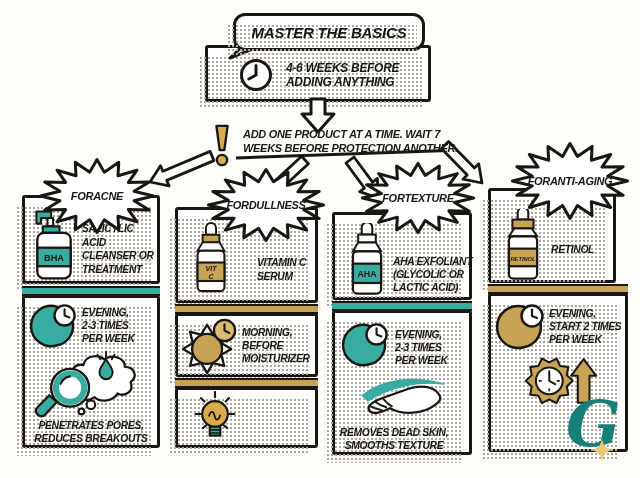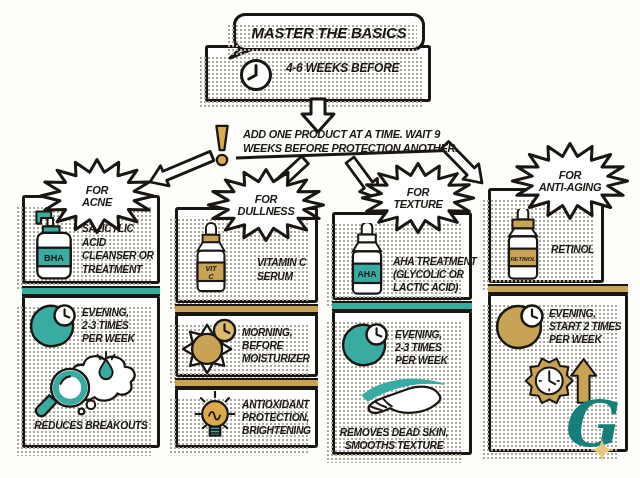--- a/index.html
+++ b/index.html
@@ -12,21 +12,21 @@
   .bar { position:absolute; height:6px; border-top:2.2px solid #1A1713; border-bottom:2.2px solid #1A1713;
          z-index:1; }
   .t { font-weight:bold; font-style:italic; letter-spacing:-0.2px; }
   .lines { position:absolute; font-weight:bold; font-style:italic; letter-spacing:-0.3px;
            font-size:10.3px; line-height:13px; white-space:nowrap; }
   .ctr { text-align:center; white-space:normal; }
   .overlay { position:absolute; inset:0; z-index:2; pointer-events:none; }
   .icon { position:absolute; }
   .burst { position:absolute; z-index:3; }
   .burst svg { position:absolute; inset:0; width:100%; height:100%; overflow:visible; }
-  .burst .btxt { position:absolute; inset:0; display:flex; flex-direction:column; align-items:center;
+  .burst .btxt { position:absolute; inset:0; display:flex; flex-direction:row; align-items:center;
                  justify-content:center; text-align:center; font-size:11px; line-height:12.5px;
                  font-weight:bold; font-style:italic; letter-spacing:-0.3px; }
   .bubble { position:absolute; left:233px; top:13px; width:192px; height:38px; background:#fff;
             border:3.4px solid #1A1713; border-radius:12px; box-sizing:border-box; z-index:4;
             display:flex; align-items:center; justify-content:center; font-size:15px; }
   .svgt { font-family:"Liberation Sans",sans-serif; font-weight:bold; }
   .glogo { position:absolute; left:566px; top:392px; z-index:5; font-family:"DejaVu Serif",serif;
            font-style:italic; font-weight:bold; font-size:64px; color:#157F78; line-height:1; }
   .spark { position:absolute; left:590px; top:438px; z-index:6; }
 </style>
@@ -45,20 +45,21 @@
     <span>MASTER THE BASICS</span>
   </div>
 
   <div class="box sh" style="left:205px; top:45px; width:226px; height:57px;">
     <svg class="icon" style="left:30px; top:9px;" width="36" height="36" viewBox="0 0 36 36">
       <circle cx="18" cy="18" r="14.5" fill="#fff" stroke="#1A1713" stroke-width="3"></circle>
       <path d="M18,18 L18,8.5 M18,18 L10.8,22" stroke="#1A1713" stroke-width="3" stroke-linecap="round" fill="none"></path>
     </svg>
     <div class="lines" style="left:78px; top:12.5px; font-size:12px; line-height:14.5px;">
       <div>4-6 WEEKS BEFORE</div>
+      <div>ADDING ANYTHING</div>
     </div>
   </div>
 
   <svg class="overlay" viewBox="0 0 640 478">
 
     <path d="M311,99 L311,114 L302,114 L318,132 L334,114 L325,114 L325,99 Z" fill="#fff" stroke="#1A1713" stroke-width="3" stroke-linejoin="round"></path>
 
     <path d="M236,158 L448,150.5" stroke="#1A1713" stroke-width="3" fill="none"></path>
 
     <path d="M210.1,151.4 L162.9,171.2 L160.5,165.7 L150,182 L169.1,185.9 L166.7,180.4 L213.9,160.6 Z" fill="#fff" stroke="#1A1713" stroke-width="2.8" stroke-linejoin="round"></path>
@@ -70,21 +71,21 @@
     <path d="M441.4,148.5 L467.2,175 L462.9,179.2 L482,183 L478.7,163.8 L474.4,168 L448.6,141.5 Z" fill="#fff" stroke="#1A1713" stroke-width="2.8" stroke-linejoin="round"></path>
 
     <path d="M244,45 L263,45 L230,58 Z" fill="#fff" stroke="#1A1713" stroke-width="3" stroke-linejoin="round"></path>
   </svg>
 
   <svg class="icon" style="left:208px; top:123px; z-index:3;" width="28" height="45" viewBox="0 0 30 48">
     <path d="M9,3 L21,3 L17.5,29 L12.5,29 Z" fill="#D9AB4C" stroke="#1A1713" stroke-width="2.5" stroke-linejoin="round"></path>
     <circle cx="15" cy="39.5" r="5.5" fill="#D9AB4C" stroke="#1A1713" stroke-width="2.5"></circle>
   </svg>
   <div class="lines" style="left:243px; top:127px; font-size:11px; line-height:14px; z-index:3;">
-    <div>ADD ONE PRODUCT AT A TIME. WAIT 9</div>
+    <div>ADD ONE PRODUCT AT A TIME. WAIT 7</div>
     <div>WEEKS BEFORE PROTECTION ANOTHER.</div>
   </div>
 
   <div class="burst" style="left:38px; top:158px; width:118px; height:76px;">
     <svg viewBox="0 0 100 100" preserveAspectRatio="none">
         <use href="#burstShape"></use>
       </svg>
     <div class="btxt">
         <span>FOR</span>
         <span>ACNE</span>
@@ -151,20 +152,21 @@
       <path d="M74,4 L74,10 M65,7 L68,12 M83,7 L80,12" stroke="#1A1713" stroke-width="2" stroke-linecap="round"></path>
       <path d="M74,12 C77,17 81,21 81,26 A7,7 0 1 1 67,26 C67,21 71,17 74,12 Z" fill="#39ACA1" stroke="#1A1713" stroke-width="2"></path>
       <circle cx="58" cy="60" r="4.5" fill="#fff" stroke="#1A1713" stroke-width="2.2"></circle>
       <circle cx="48" cy="67" r="3" fill="#fff" stroke="#1A1713" stroke-width="2.2"></circle>
       <path d="M22,57 L10,70 Q6,74.2 1.8,70.4 Q-2.2,66.4 1.8,62.4 L14,50 Z" fill="#39ACA1" stroke="#1A1713" stroke-width="2.4"></path>
       <circle cx="36" cy="42" r="20" fill="#fff" stroke="#1A1713" stroke-width="2.5"></circle>
       <circle cx="36" cy="42" r="15" fill="none" stroke="#39ACA1" stroke-width="6.5"></circle>
       <path d="M26,38 A13,13 0 0 1 36,30" fill="none" stroke="#1A1713" stroke-width="2.2" stroke-linecap="round"></path>
     </svg>
     <div class="lines ctr" style="left:0; top:122px; width:132px; line-height:12.5px;">
+      <div>PENETRATES PORES,</div>
       <div>REDUCES BREAKOUTS</div>
     </div>
   </div>
 
   <div class="box sh" style="left:175px; top:207px; width:143px; height:96px;">
     <svg class="icon" style="left:12px; top:12px;" width="42" height="76" viewBox="0 0 50 82">
       <path d="M19,3 A6,6 0 0 1 31,3 L31,11 L19,11 Z" fill="#fff" stroke="#1A1713" stroke-width="2.3"></path>
       <rect x="15" y="11" width="20" height="9" fill="#C9A355" stroke="#1A1713" stroke-width="2.3"></rect>
       <path d="M15,20 L35,20 L41,30 L9,30 Z" fill="#fff" stroke="#1A1713" stroke-width="2.3"></path>
       <rect x="9" y="30" width="32" height="48" rx="5" fill="#fff" stroke="#1A1713" stroke-width="2.5"></rect>
@@ -195,38 +197,33 @@
   </div>
   <div class="bar" style="left:175px; top:378px; width:143px; background:#C9A355;"></div>
   <div class="box sh" style="left:175px; top:387px; width:143px; height:61px;">
     <svg class="icon" style="left:12px; top:1px;" width="50" height="53" viewBox="0 0 52 60">
       <path d="M26,1 L26,7 M10,8 L14,12 M42,8 L38,12 M4,26 L10,26 M48,26 L42,26 M12,42 L16,39 M40,42 L36,39" stroke="#1A1713" stroke-width="2.4" stroke-linecap="round"></path>
       <circle cx="26" cy="26" r="14.5" fill="#D9AB4C" stroke="#1A1713" stroke-width="2.5"></circle>
       <path d="M19,29 C21,22 24,22 25.5,28 C27,34 30,34 32,27" fill="none" stroke="#1A1713" stroke-width="2"></path>
       <rect x="20" y="40.5" width="12" height="10" fill="#39ACA1" stroke="#1A1713" stroke-width="2.4"></rect>
       <path d="M20,44 L32,44 M20,47.5 L32,47.5" stroke="#1A1713" stroke-width="1.8"></path>
     </svg>
-    <div class="lines" style="left:64px; top:8px;">
-      <div>ANTIOXIDANT</div>
-      <div>PROTECTION,</div>
-      <div>BRIGHTENING</div>
-    </div>
   </div>
 
   <div class="box sh" style="left:332px; top:212px; width:140px; height:88px;">
     <svg class="icon" style="left:10px; top:8px;" width="44" height="76" viewBox="0 0 50 82">
       <path d="M19,3 A6,6 0 0 1 31,3 L31,11 L19,11 Z" fill="#fff" stroke="#1A1713" stroke-width="2.3"></path>
       <rect x="15" y="11" width="20" height="9" fill="#fff" stroke="#1A1713" stroke-width="2.3"></rect>
       <path d="M15,20 L35,20 L41,30 L9,30 Z" fill="#fff" stroke="#1A1713" stroke-width="2.3"></path>
       <rect x="9" y="30" width="32" height="48" rx="5" fill="#fff" stroke="#1A1713" stroke-width="2.5"></rect>
       <rect x="9" y="44" width="32" height="22" fill="#39ACA1" stroke="#1A1713" stroke-width="2.5"></rect>
       <text class="svgt" x="25" y="59" font-size="10" text-anchor="middle" fill="#1A1713">AHA</text>
     </svg>
     <div class="lines" style="left:58px; top:40px;">
-      <div>AHA TREATMENT</div>
+      <div>AHA EXFOLIANT</div>
       <div>(GLYCOLIC OR</div>
       <div>LACTIC ACID)</div>
     </div>
   </div>
   <div class="bar" style="left:332px; top:301px; width:140px; background:#39ACA1;"></div>
   <div class="box sh" style="left:332px; top:310px; width:140px; height:145px;">
     <svg class="icon" style="left:5px; top:9px;" width="52" height="48" viewBox="0 0 54 50">
       <path d="M30.5,4 A21,21 0 1 0 30.5,44 A20.4,20.4 0 0 0 30.5,4 Z" fill="#39ACA1" stroke="#1A1713" stroke-width="2.5"></path>
       <circle cx="38" cy="13" r="10.5" fill="#fff" stroke="#1A1713" stroke-width="2.5"></circle>
       <path d="M38,13 L38,6.5 M38,13 L43,15" stroke="#1A1713" stroke-width="2.2" stroke-linecap="round" fill="none"></path>
@@ -240,21 +237,21 @@
       <path d="M8,24 C28,8 60,2 96,12 C66,8 38,16 14,30 Z" fill="#39ACA1" stroke="#39ACA1" stroke-width="1.5" stroke-linejoin="round"></path>
       <path d="M90,22 C84,14 70,13 58,17 L30,27 C22,30 16,33 15,37 C14,41 18,44 24,43 C29,42 34,40 38,38 C52,46 74,44 86,35 C93,30 94,27 90,22 Z" fill="#fff" stroke="#1A1713" stroke-width="2.5" stroke-linejoin="round"></path>
       <path d="M30,27 C33,31 36,34 40,36 M22,31 C26,34 30,36 34,37 M17,36 C21,38 25,39 29,40" fill="none" stroke="#1A1713" stroke-width="2" stroke-linecap="round"></path>
     </svg>
     <div class="lines ctr" style="left:0; top:114px; width:118px; line-height:12.5px;">
       <div>REMOVES DEAD SKIN,</div>
       <div>SMOOTHS TEXTURE</div>
     </div>
   </div>
 
-  <div class="box sh" style="left:488px; top:188px; width:116px; height:95px;">
+  <div class="box sh" style="left:488px; top:188px; width:128px; height:95px;">
     <svg class="icon" style="left:10px; top:18px;" width="44" height="74" viewBox="0 0 50 82">
       <path d="M19,3 A6,6 0 0 1 31,3 L31,11 L19,11 Z" fill="#fff" stroke="#1A1713" stroke-width="2.3"></path>
       <rect x="13" y="11" width="24" height="10" fill="#C9A355" stroke="#1A1713" stroke-width="2.3"></rect>
       <path d="M15,21 L35,21 L41,30 L9,30 Z" fill="#fff" stroke="#1A1713" stroke-width="2.3"></path>
       <rect x="9" y="30" width="32" height="48" rx="5" fill="#fff" stroke="#1A1713" stroke-width="2.5"></rect>
       <rect x="9" y="44" width="32" height="20" fill="#C9A355" stroke="#1A1713" stroke-width="2.5"></rect>
       <text class="svgt" x="25" y="57.5" font-size="6.5" font-style="italic" text-anchor="middle" fill="#1A1713">RETINOL</text>
     </svg>
     <div class="lines" style="left:60px; top:52px;">
       <div>RETINOL</div>

